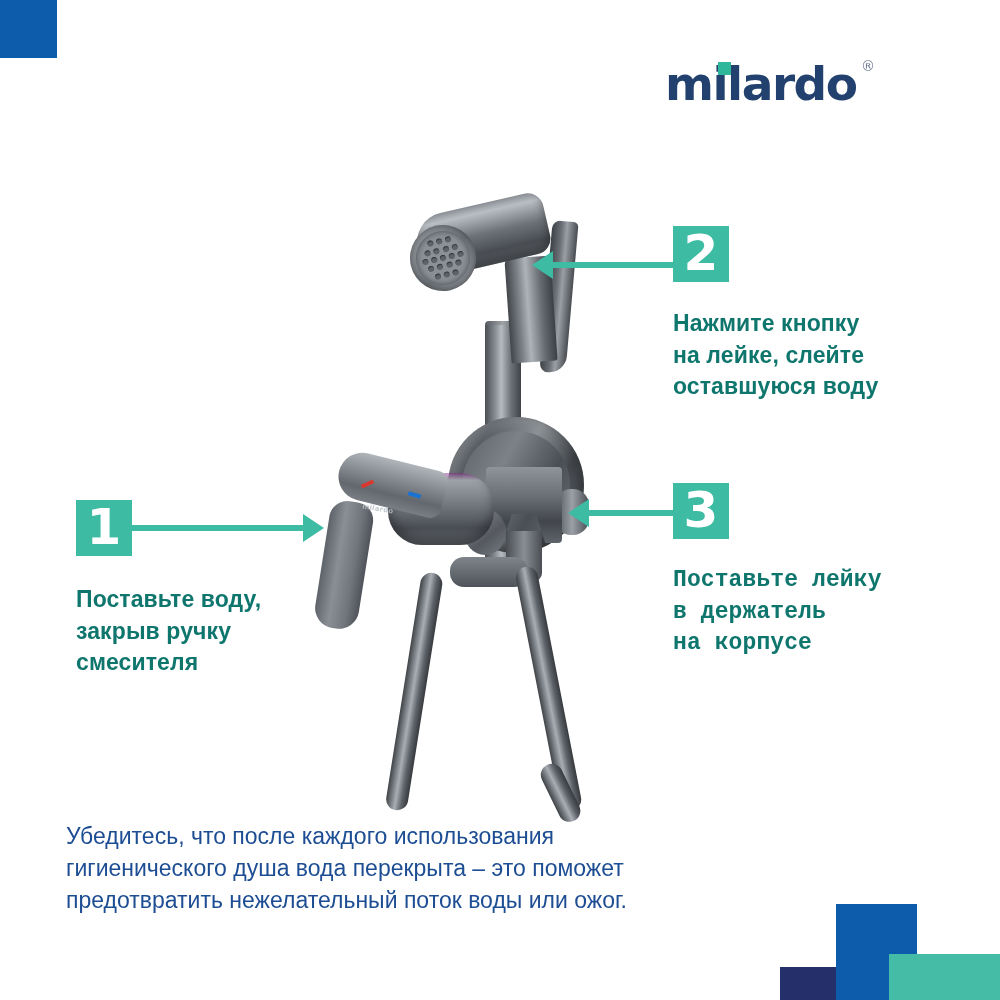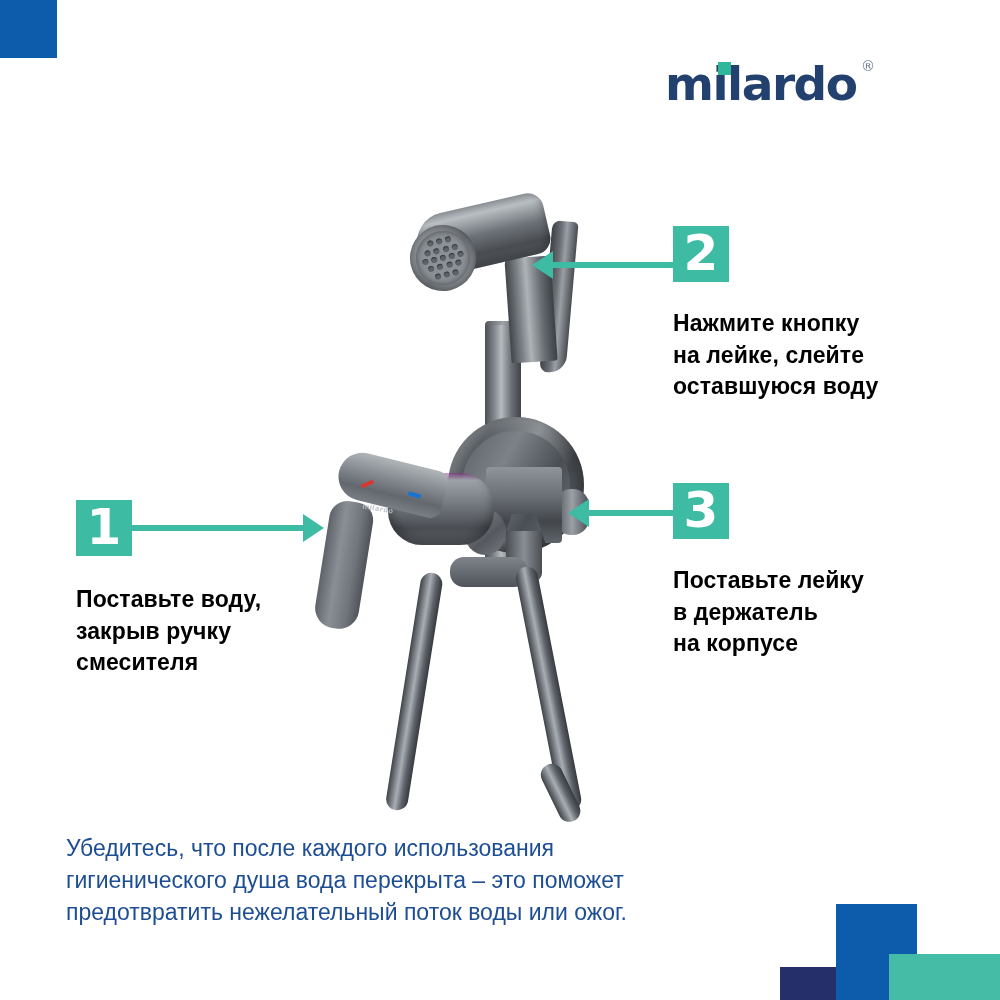--- a/index.html
+++ b/index.html
@@ -48,47 +48,47 @@
   }
 
   
   .step{position:absolute;}
   .num-box{
     position:relative;width:56px;height:56px;background:#3dbba3;
     color:#ffffff;font-size:50px;font-weight:700;line-height:54px;
     text-align:center;font-family:"DejaVu Sans","Liberation Sans",sans-serif;
   }
   .step-text{
-    font-size:23px;font-weight:700;color:#000000;
+    font-size:23px;font-weight:700;color:#0f766e;
     line-height:1.37;white-space:pre-line;letter-spacing:.1px;
   }
 
   .step1{left:76px;top:500px;}
   .step1 .step-text{position:absolute;left:0px;top:84px;width:330px;}
   .step2{left:673px;top:226px;}
   .step2 .step-text{position:absolute;left:0px;top:82px;width:300px;}
   .step3{left:673px;top:483px;}
-  .step3 .step-text{position:absolute;left:0px;top:82px;width:300px;}
+  .step3 .step-text{position:absolute;left:0px;top:82px;width:300px;font-family:Liberation Mono, monospace;}
 
   
   .arrow{position:absolute;height:6px;background:#3dbba3;}
   .arrow::after{content:"";position:absolute;top:-11px;width:0;height:0;
     border-top:14px solid transparent;border-bottom:14px solid transparent;}
   .arrow.right::after{right:-20px;border-left:21px solid #3dbba3;}
   .arrow.left::after{left:-20px;border-right:21px solid #3dbba3;}
 
   .arrow-1{left:132px;top:525px;width:172px;}
   .arrow-2{left:552px;top:262px;width:121px;}
   .arrow-3{left:588px;top:510px;width:85px;}
 
   
   .footer-note{
     position:absolute;left:66px;top:820px;width:730px;
     font-size:23px;font-weight:400;color:#1d4d93;
-    line-height:1.40;white-space:pre-line;letter-spacing:0px;margin-top:12px;
+    line-height:1.40;white-space:pre-line;letter-spacing:0px;
   }
 
   
   .product{position:absolute;left:300px;top:205px;width:330px;height:600px;}
 
   
   .flange{
     position:absolute;left:148px;top:212px;width:136px;height:136px;
     border-radius:50%;
     background:linear-gradient(120deg,#6e7277 0%,#555a60 22%,#8c9196 46%,#45494e 70%,#6b7075 100%);

